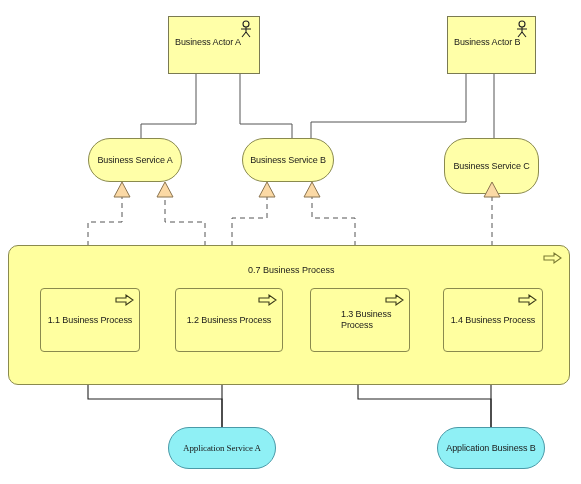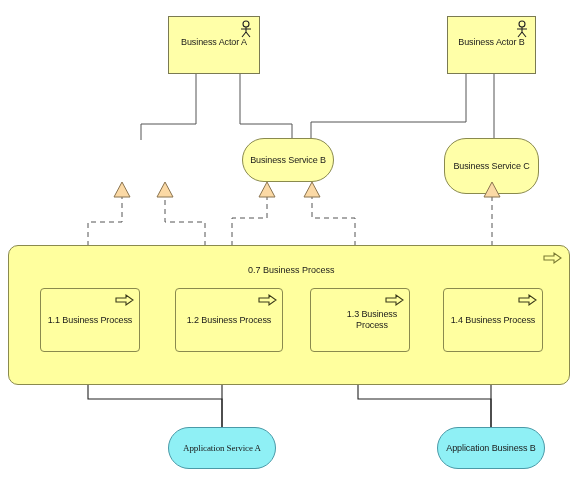--- a/index.html
+++ b/index.html
@@ -1,21 +1,21 @@
 <!DOCTYPE html>
 <html><head>
 <meta charset="utf-8">
 <style>
   html,body{margin:0;padding:0;background:#ffffff;}
   body{width:581px;height:484px;overflow:hidden;
        font-family:"Liberation Sans","DejaVu Sans",sans-serif;}
   #canvas{position:relative;width:581px;height:484px;}
   svg.layer{position:absolute;left:0;top:0;width:581px;height:484px;}
   .node{position:absolute;box-sizing:border-box;display:flex;align-items:center;
-        justify-content:center;text-align:center;color:#1a1a1a;}
+        justify-content:center;text-align:left;color:#1a1a1a;}
   .node .lbl{font-size:9px;line-height:11px;letter-spacing:-0.1px;
              padding:0 6px;pointer-events:none;}
   .actor{border:1px solid #7a7a52;background:#ffffa8;}
   .actor .lbl{position:absolute;left:0;right:0;top:20px;}
   .bservice{border:1px solid #8a8a4e;background:#ffffa8;border-radius:22px;}
   .aservice{border:1px solid #4a9aa8;background:#8ff0f5;border-radius:22px;}
   .bprocess{border:1px solid #8a8a4e;background:#ffffa0;border-radius:4px;}
   .group-box{position:absolute;box-sizing:border-box;border:1px solid #8a8a4e;
              background:#ffff9e;border-radius:10px;}
   .group-lbl{position:absolute;font-size:9px;color:#1a1a1a;}
@@ -109,20 +109,23 @@
   </div>
 
   <div class="node actor" style="left:447px;top:16px;width:89px;height:58px;">
     <svg class="icon" style="right:5px;top:3px;width:16px;height:18px;" viewBox="0 0 16 18">
       <circle cx="8" cy="4" r="3" fill="none" stroke="#222" stroke-width="1.1"></circle>
       <path d="M8,7 L8,12 M3,9 L13,9 M8,12 L4,17 M8,12 L12,17" fill="none" stroke="#222" stroke-width="1.1"></path>
     </svg>
     <span class="lbl">Business Actor B</span>
   </div>
 
+  <div class="node bservice" style="left:88px;top:138px;width:94px;height:44px;">
+    <span class="lbl">Business Service A</span>
+  </div>
   <div class="node bservice" style="left:242px;top:138px;width:92px;height:44px;">
     <span class="lbl">Business Service B</span>
   </div>
   <div class="node bservice" style="left:444px;top:138px;width:95px;height:56px;">
     <span class="lbl">Business Service C</span>
   </div>
 
   <svg class="layer">
     <g fill="#fbd9a5" stroke="#8a7450" stroke-width="1">
       <path d="M122,182 L130,197 L114,197 z"></path>

